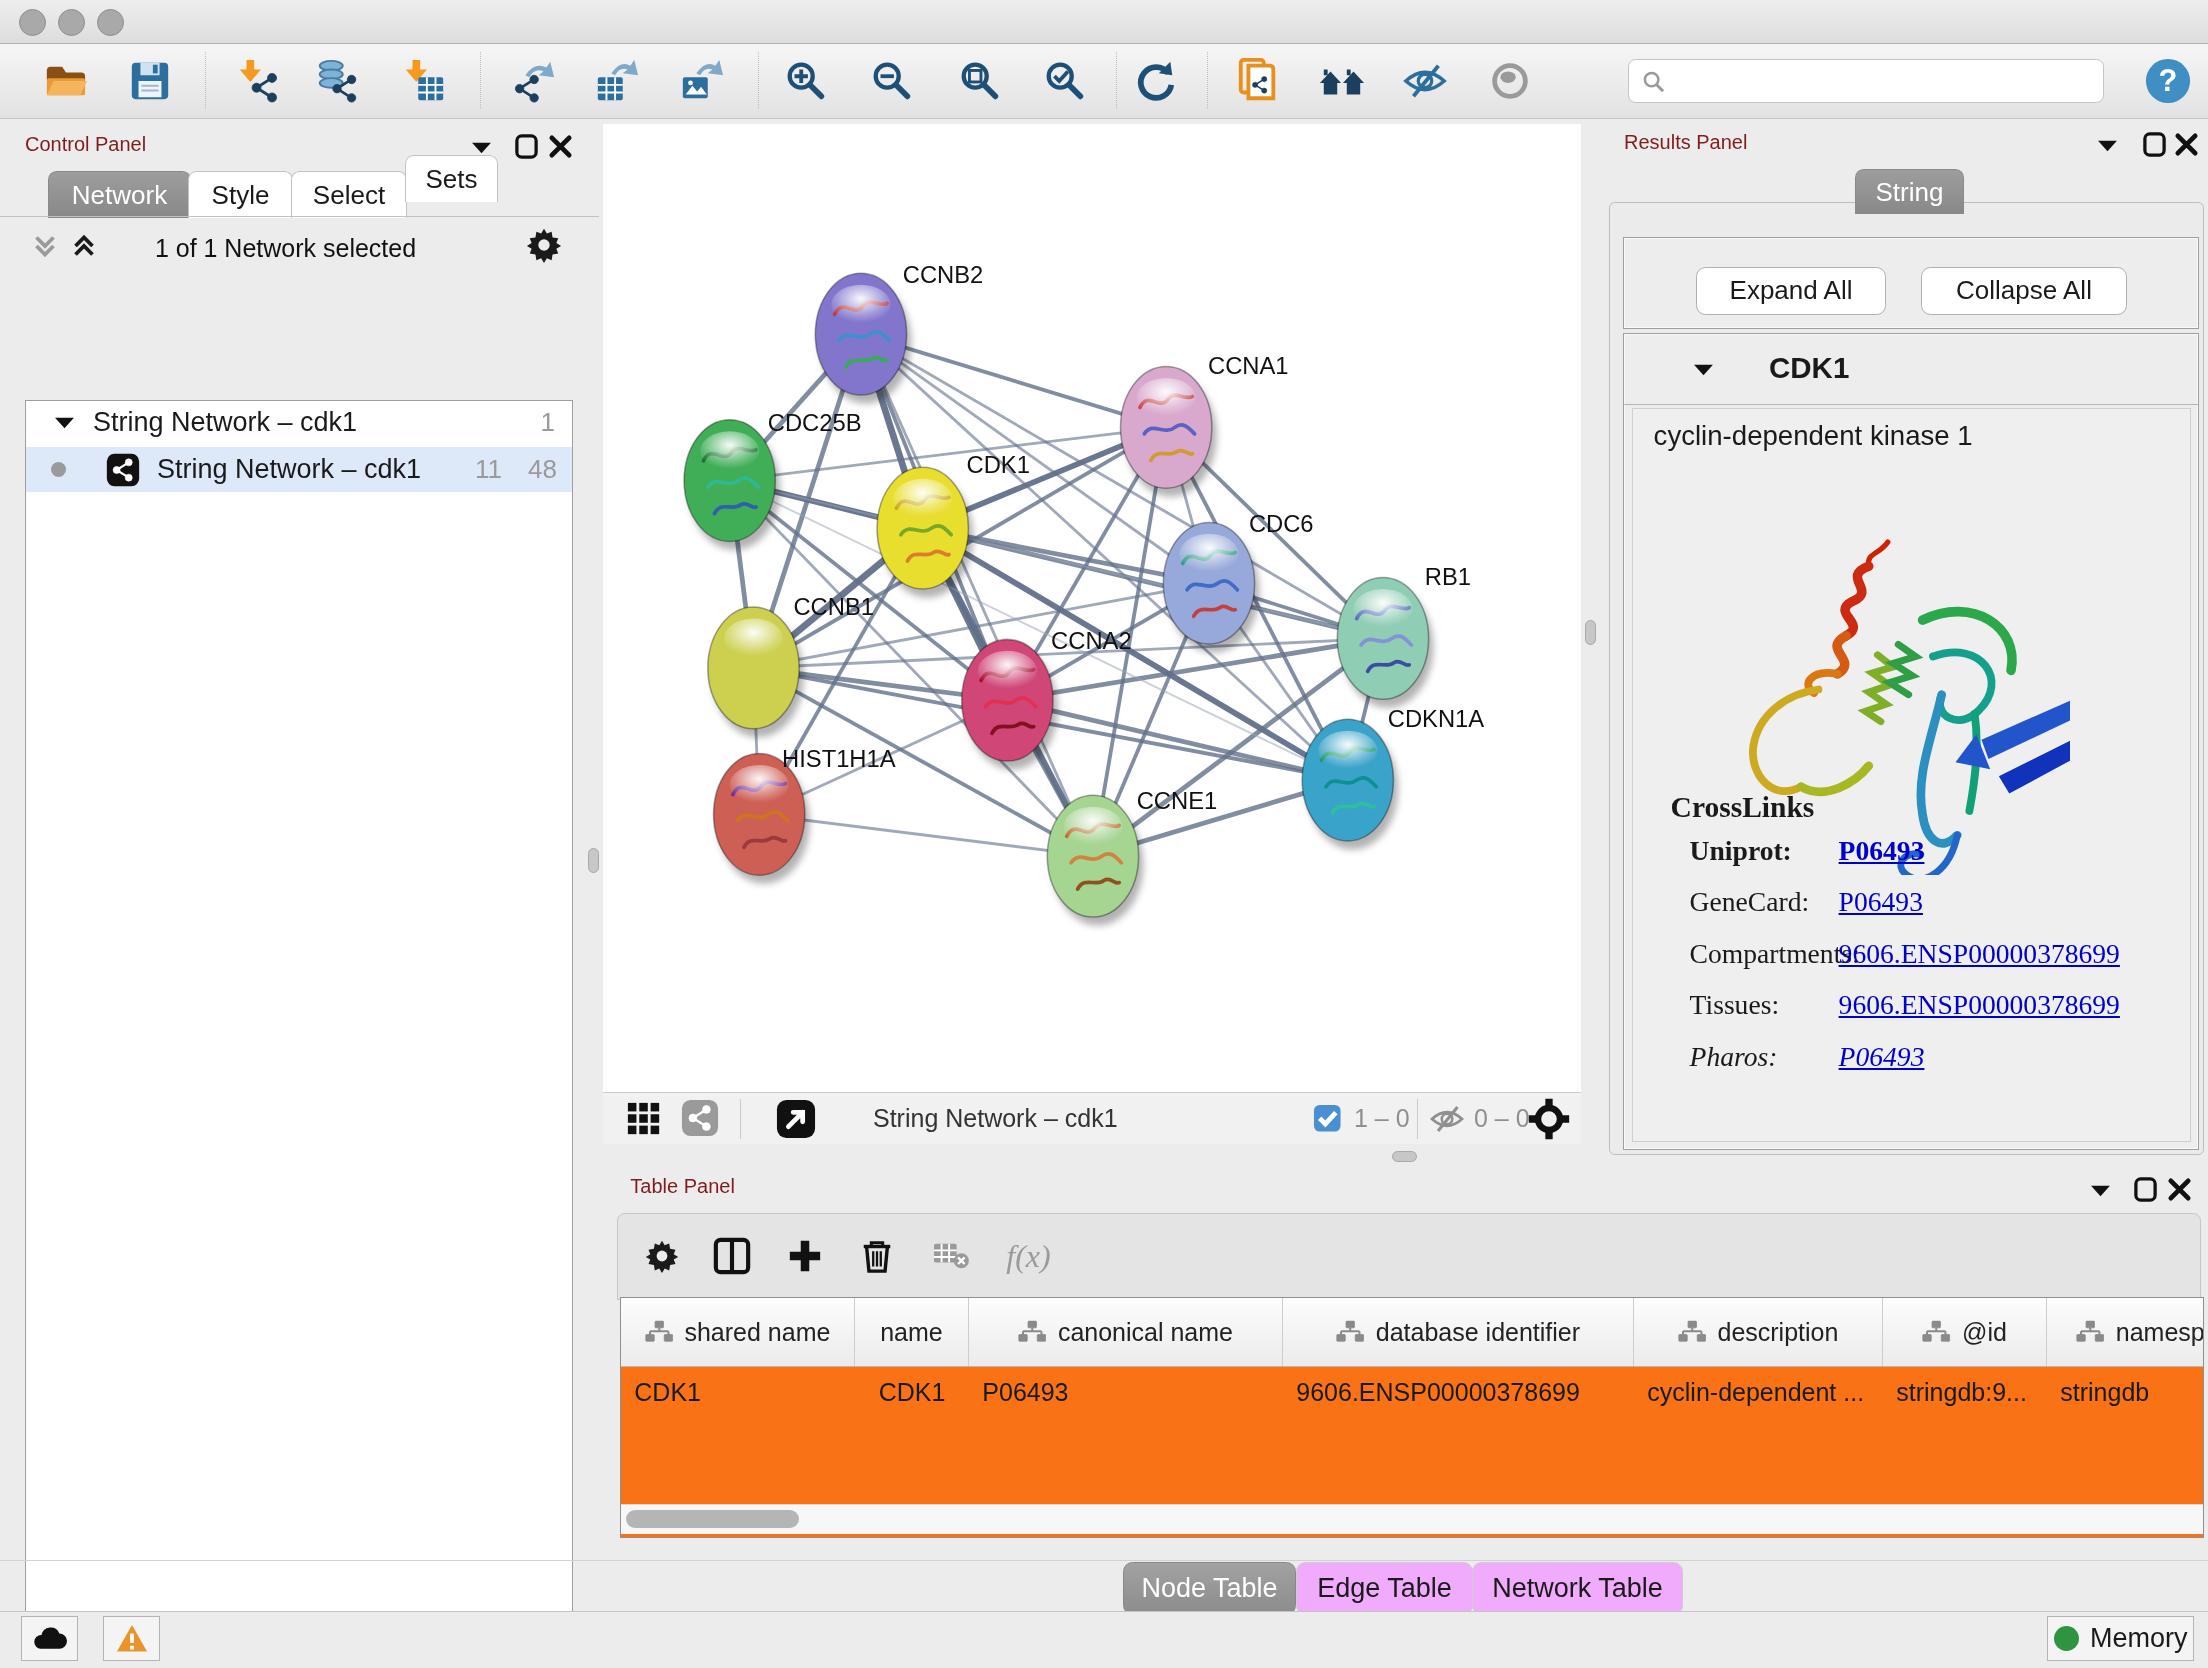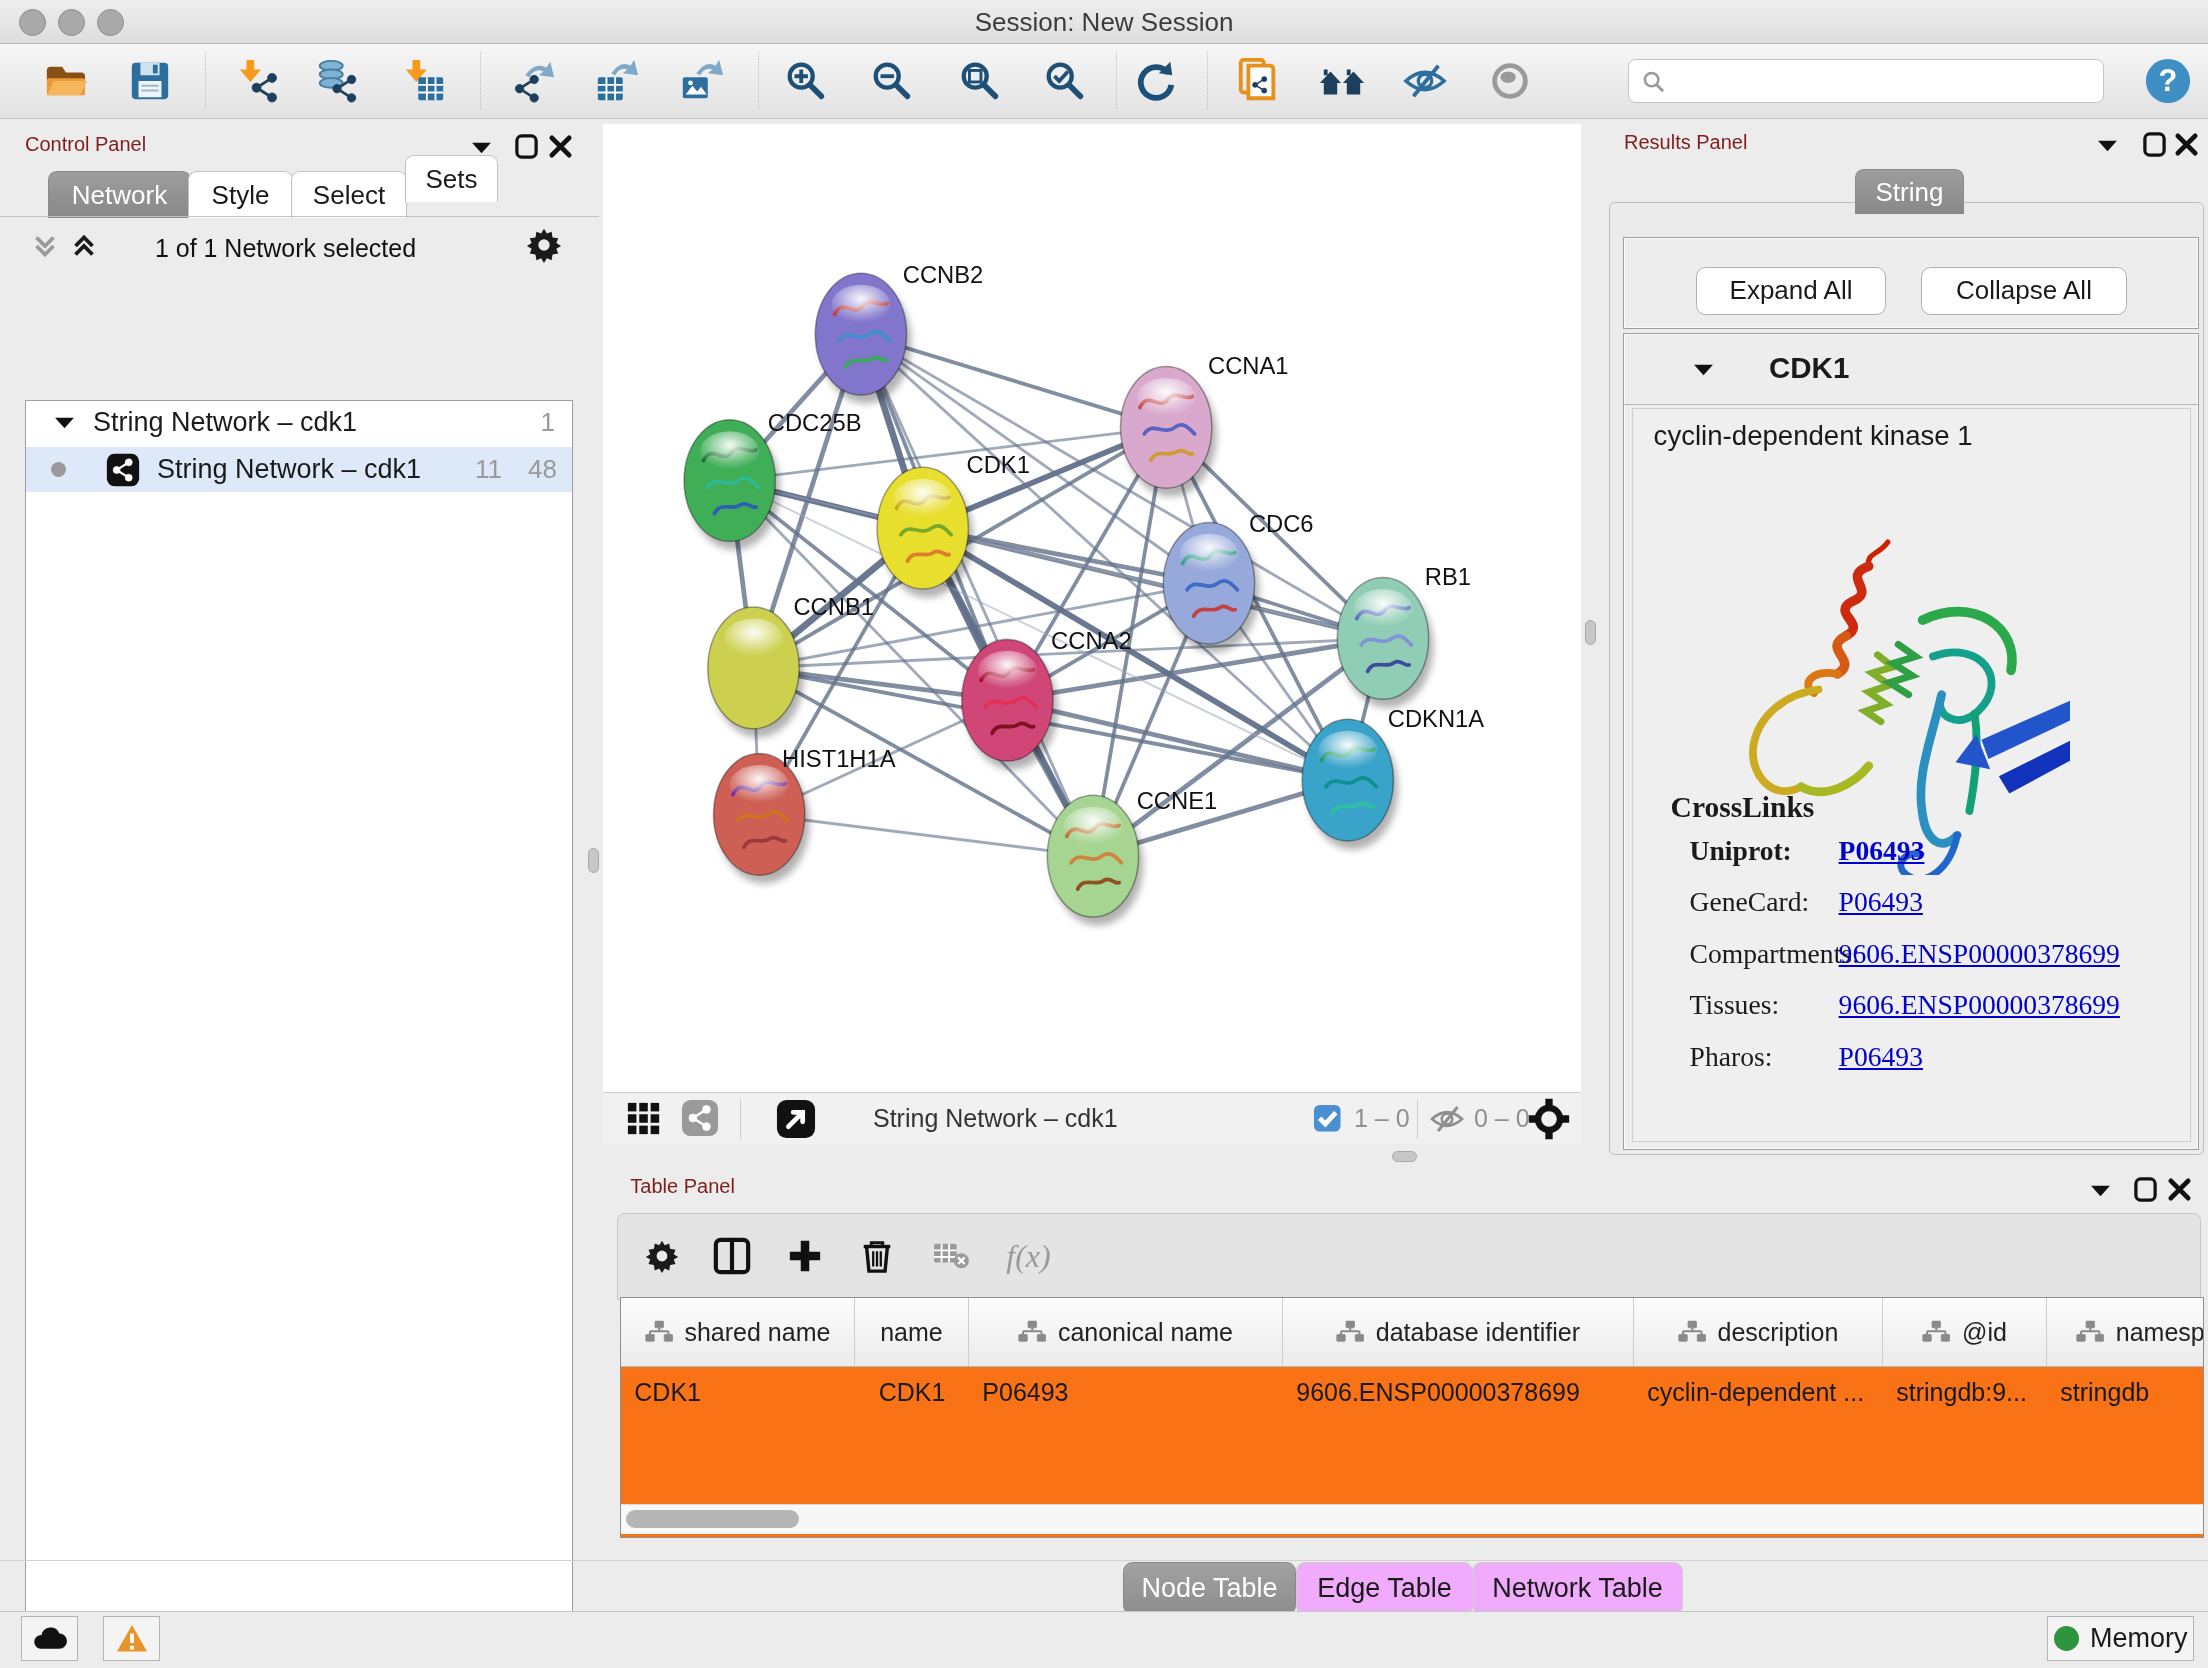--- a/index.html
+++ b/index.html
@@ -114,21 +114,20 @@
       <circle cx="24" cy="24" r="12" fill="none" stroke="#111" stroke-width="7"></circle>
       <path d="M24 2 v10 M24 36 v10 M2 24 h10 M36 24 h10" stroke="#111" stroke-width="8"></path>
     </symbol>
   </defs>
 </svg>
 
 <div class="abs titlebar">
   <span class="tl" style="left:19px"></span>
   <span class="tl" style="left:58px"></span>
   <span class="tl" style="left:97px"></span>
-  <div class="win-title">Session: New Session</div>
 </div>
 
 <div class="abs toolbar">
   <span class="tbi" style="left:41px">
     <svg width="44" height="44" viewBox="0 0 46 46">
         <path d="M4 12 q0-4 4-4 h12 l4 6 h16 q4 0 4 4 v4 h-40z" fill="#8a5013"></path>
         <rect x="4" y="20" width="40" height="18" rx="2" fill="#e89b38"></rect>
         <path d="M4 38 l7-15 h35 l-7 15z" fill="#f5b55a"></path>
       </svg>
     </span>
@@ -609,21 +608,21 @@
       <polygon points="378,300 478,250 486,268 390,320" fill="#1133bb"></polygon>
       <polygon points="352,252 328,284 368,292" fill="#2255cc"></polygon>
     </svg>
 
     <div class="serif" style="position:absolute;left:38px;top:382px;font-size:29.5px;font-weight:bold">CrossLinks</div>
     <div id="xl-rows">
         <div class="xl-row serif" style="top: 426px; font-weight: bold;"><span style="display: inline-block; width: 149px;">Uniprot:</span><span class="xl-link">P06493</span></div>
         <div class="xl-row serif" style="top: 477px;"><span style="display: inline-block; width: 149px;">GeneCard:</span><span class="xl-link">P06493</span></div>
         <div class="xl-row serif" style="top: 529px;"><span style="display: inline-block; width: 149px;">Compartments:</span><span class="xl-link">9606.ENSP00000378699</span></div>
         <div class="xl-row serif" style="top: 580px;"><span style="display: inline-block; width: 149px;">Tissues:</span><span class="xl-link">9606.ENSP00000378699</span></div>
-        <div class="xl-row serif" style="top: 632px;"><span style="display: inline-block; width: 149px;">Pharos:</span><span class="xl-link">P06493</span></div>
+        <div class="xl-row serif" style="top: 632px; font-style: italic;"><span style="display: inline-block; width: 149px;">Pharos:</span><span class="xl-link">P06493</span></div>
       </div>
   </div>
 </div>
 
 <div class="abs" style="left:617px;top:1165px;width:1591px;height:48px">
   <div class="abs panel-title" style="left:13.3px;top:9.5px">Table Panel</div>
   <span class="abs" style="left:1472px;top:17px">
     <svg width="23" height="17" viewBox="0 0 24 18">
         <path d="M2 4 l10 11 10-11z" fill="#111"></path>
       </svg>

